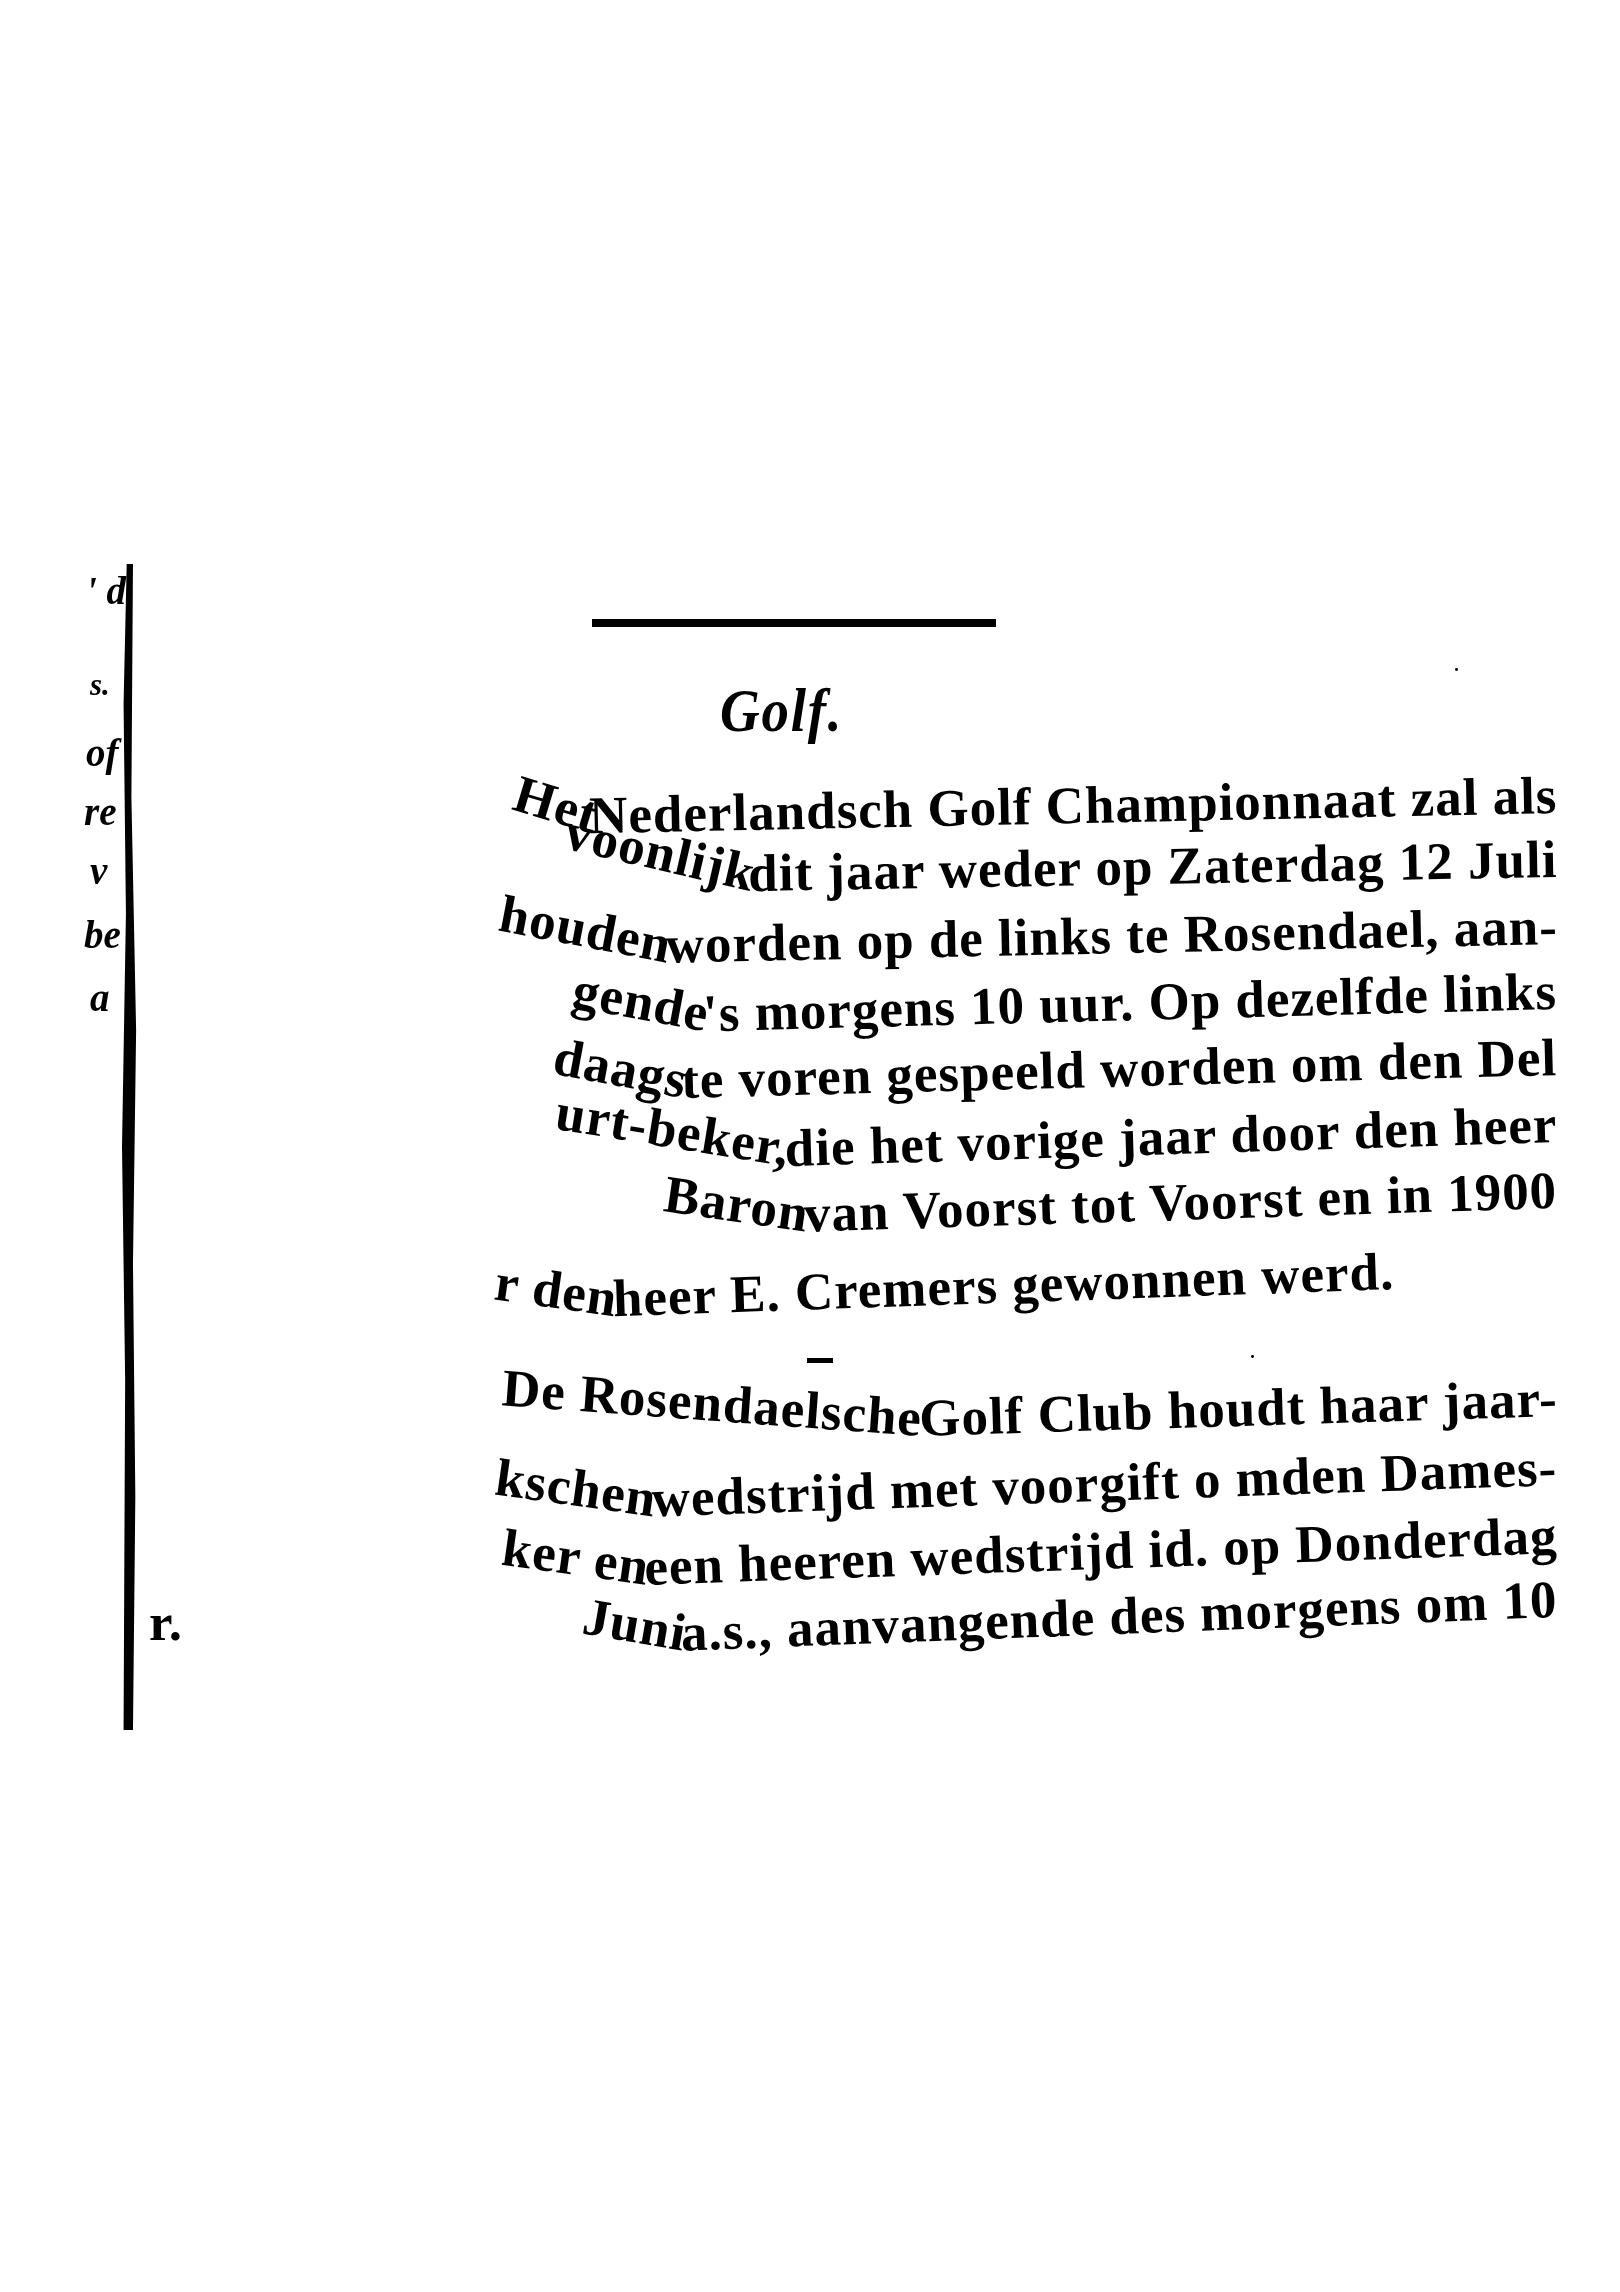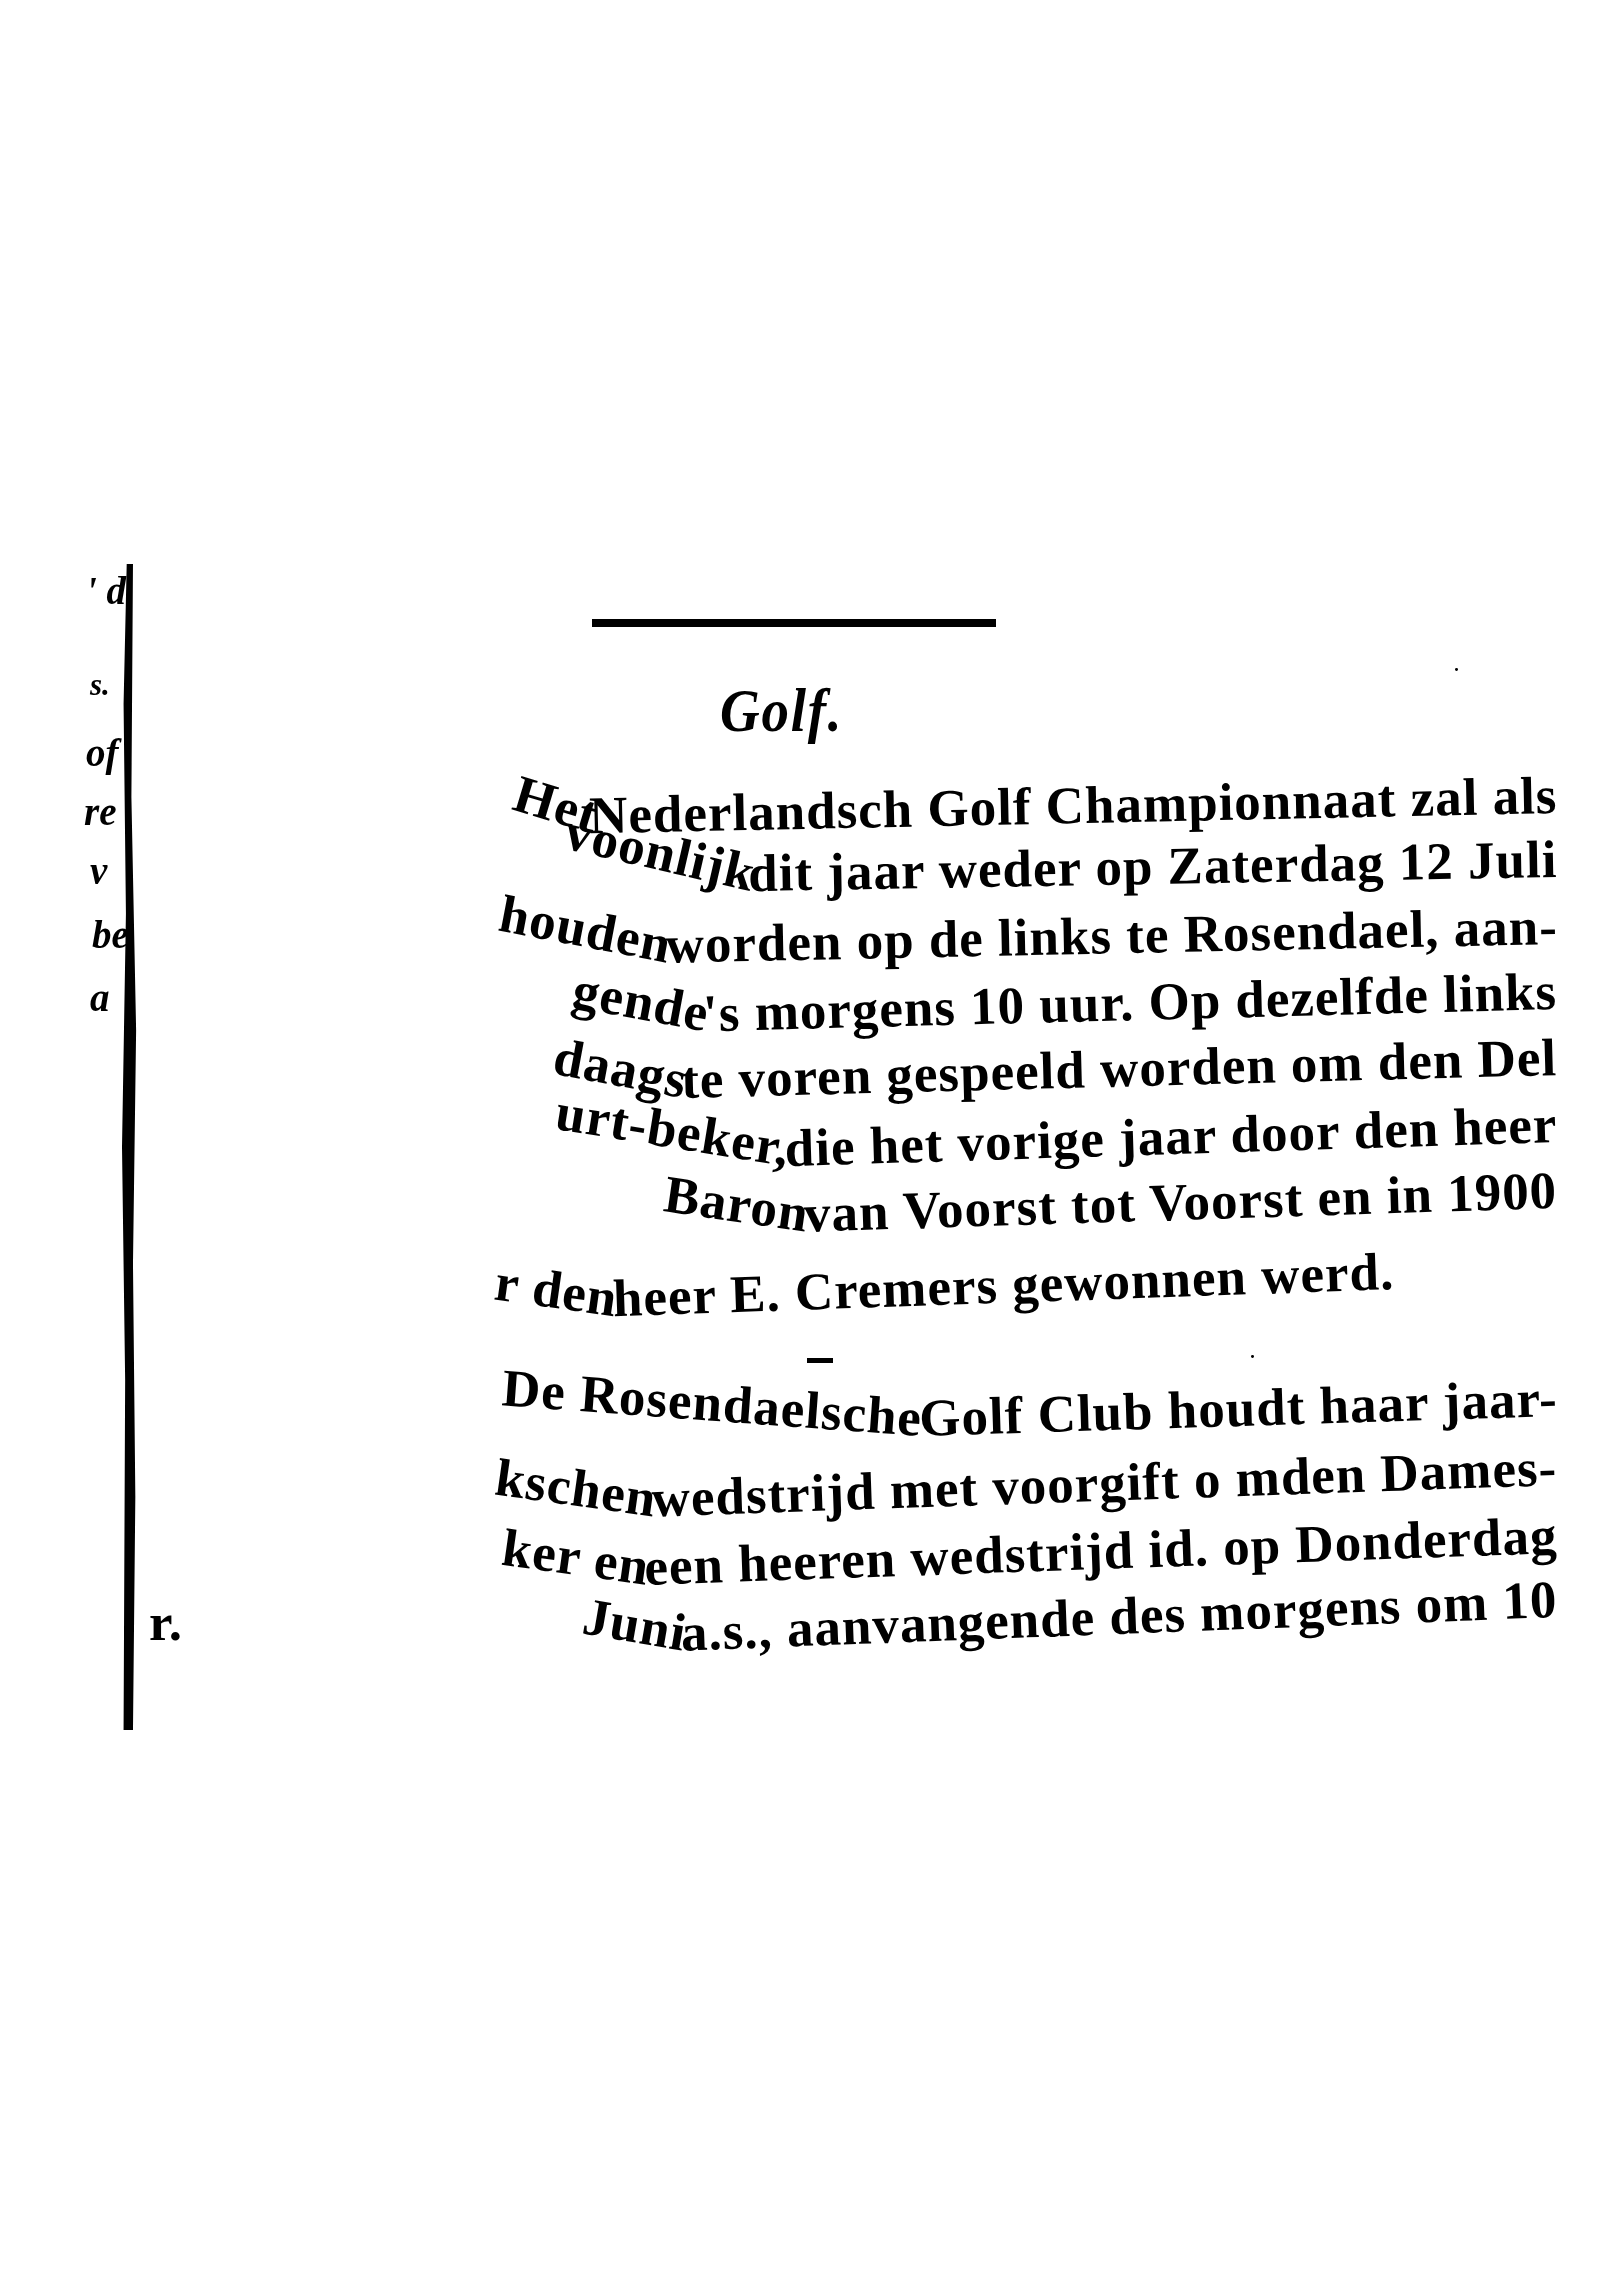--- a/index.html
+++ b/index.html
@@ -24,21 +24,21 @@
 
 <div class="rule" style="left:592px;top:619px;width:404px;height:7.8px;"></div>
 
 <div class="vbar"></div>
 
 <span class="frag" style="left:86px;top:568px;">' d</span>
 <span class="frag" style="left:90px;top:667px;font-size:31px;">s.</span>
 <span class="frag" style="left:86px;top:730px;font-family:Liberation Serif, serif;">of</span>
 <span class="frag" style="left:84px;top:789px;">re</span>
 <span class="frag" style="left:90px;top:848px;">v</span>
-<span class="frag" style="left:92px;top:912px;">be</span>
+<span class="frag" style="left:84px;top:912px;">be</span>
 <span class="frag" style="left:90px;top:975px;">a</span>
 
 <div class="title">Golf.</div>
 
 <div>
   <div class="line" style="right:62px;top:769px;transform:rotate(-1.2deg);">
     <span class="bent" style="transform:rotate(18deg);">Het </span><span>Nederlandsch Golf Championnaat zal als</span>
   </div>
   <div class="line" style="right:62px;top:833px;transform:rotate(-1deg);">
     <span class="bent" style="transform:rotate(14deg);">voonlijk </span><span>dit jaar weder op Zaterdag 12 Juli</span>

